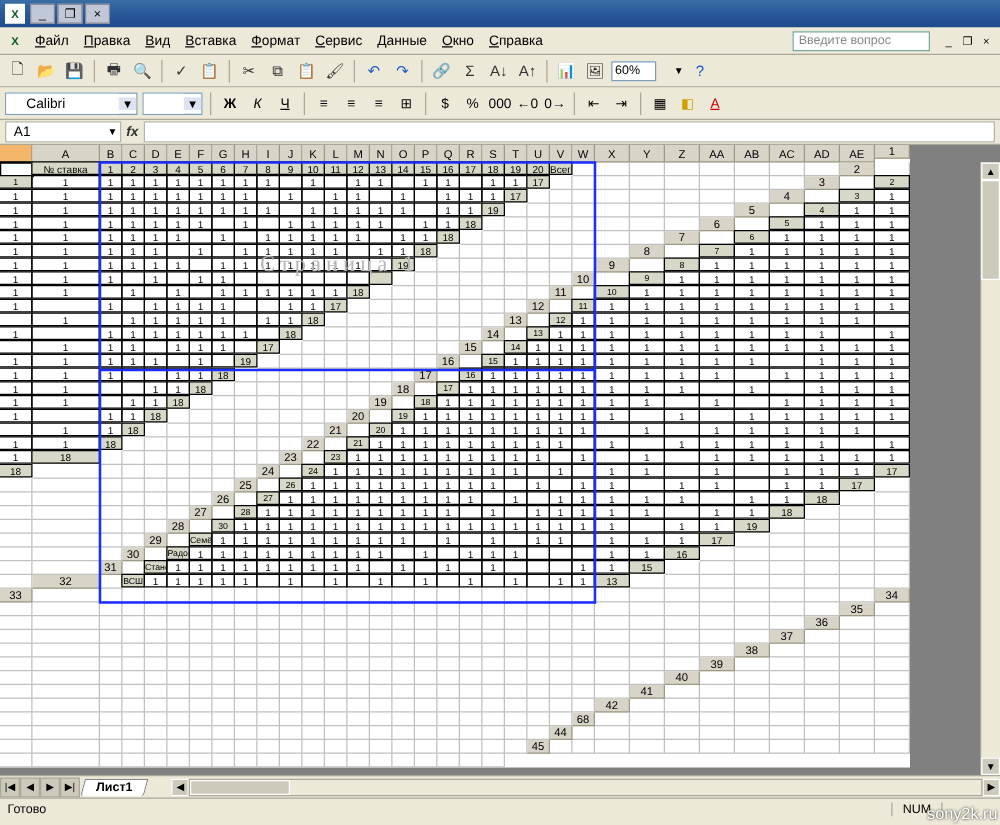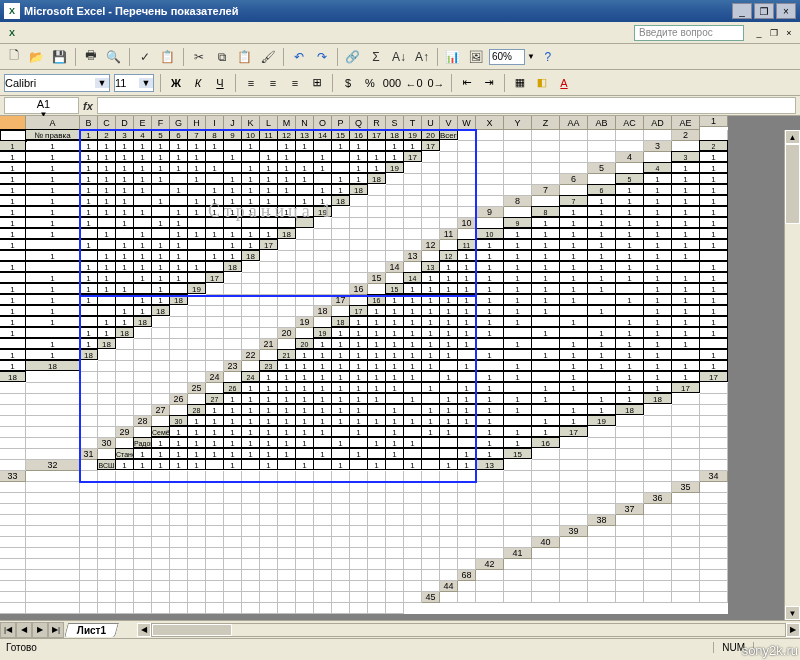--- a/index.html
+++ b/index.html
@@ -13,29 +13,29 @@
   .menubar .menu-icon{ width:16px; height:16px; display:flex;align-items:center;justify-content:center;font-size:9px;color:#0a5a2a;font-weight:bold;}
   .menubar .item { padding:2px 6px; cursor:default; }
   .menubar .item u { text-decoration:underline; }
   .help-search{ margin-left:auto; width:110px; height:16px; border:1px solid #7a9; padding:0 4px; font-size:10px; color:#888; }
   .mdi-buttons{ display:flex; gap:1px; margin-left:6px;}
   .mdi-buttons .mb{width:14px;height:14px;display:flex;align-items:center;justify-content:center;font-size:9px;}
   .toolbar { height:26px; background:#ece9d8; display:flex; align-items:center; padding:0 4px; gap:3px; border-bottom:1px solid #aca899; }
   .tbtn { width:20px; height:20px; display:flex; align-items:center; justify-content:center; font-size:12px; color:#333; }
   .tbtn.col { color:#1a5aca; }
   .tsep{ width:1px; height:18px; background:#aca899; margin:0 2px;}
-  .zoom { display:flex; align-items:center; gap:2px;}
+  .zoom { display:flex; align-items:center; gap:14px;}
   .zoom input { width:36px; height:16px; font-size:10px; border:1px solid #7f9db9; padding:0 2px;}
   .fmtbar{ height:26px; background:#ece9d8; display:flex; align-items:center; padding:0 4px; gap:4px; border-bottom:1px solid #aca899;}
   .combo{ display:flex; align-items:center; border:1px solid #7f9db9; background:#fff; height:18px;}
-  .combo input{ border:none; outline:none; font-size:11px; padding:0 0; height:16px;}
+  .combo input{ border:none; outline:none; font-size:11px; padding:0 16px; height:16px;}
   .combo .dd{ width:14px; text-align:center; background:#dbe4f0; font-size:9px;}
   .fmtbtn{ width:18px; height:18px; display:flex;align-items:center;justify-content:center; font-size:11px;}
   .formulabar{ height:20px; background:#ece9d8; display:flex; align-items:center; padding:0 4px; gap:4px; border-bottom:1px solid #aca899;}
-  .namebox{ width:75px; border:1px solid #b5b5a5; background:#fff; height:17px; display:flex; align-items:center; justify-content:space-between; padding:0 2px 0 6px; font-size:11px;flex-direction:column;}
+  .namebox{ width:93px; border:1px solid #b5b5a5; background:#fff; height:17px; display:flex; align-items:center; justify-content:space-between; padding:0 2px 0 6px; font-size:11px;}
   .fxlabel{ font-style:italic; font-weight:bold; color:#333;}
   .formula-input{ flex:1; height:17px; border:1px solid #b5b5a5; background:#fff;}
   .grid-area{ position:relative; background:#808080; height:504px; overflow:hidden;}
   .sheet{ display:grid; grid-template-columns: 26px 54px repeat(22,18px) repeat(9,28px); background:#fff; position:absolute; left:0; top:0;}
   .hdr{ background:#d8d4c8; border-right:1px solid #9c9a84; border-bottom:1px solid #9c9a84; text-align:center; font-size:9px; height:14px; line-height:14px; color:#000;}
   .hdr.sel{ background:#f4b66a;}
   .rowh{ background:#d8d4c8; border-right:1px solid #9c9a84; border-bottom:1px solid #9c9a84; text-align:center; font-size:9px; height:11px; line-height:11px;}
   .cell{ border-right:1px solid #c0c0c0; border-bottom:1px solid #c0c0c0; height:11px; font-size:8px; line-height:11px; text-align:center; overflow:hidden; white-space:nowrap;}
   .cell.hdrcell{ background:#d8d8c8; font-size:8px;}
   .cell.b{ border:1px solid #000; margin:-1px 0 0 -1px;}
@@ -58,30 +58,40 @@
   .statusbar{ height:18px; background:#ece9d8; border-top:1px solid #aca899; display:flex; align-items:center; padding:0 6px; font-size:10px;}
   .statusbar .spacer{flex:1;}
   .statusbar .cell-ind{padding:0 8px; border-left:1px solid #aca899; border-right:1px solid #aca899;margin-left:40px;}
   .watermark{position:absolute; right:2px; bottom:2px; font-size:13px; color:#fff; text-shadow:0 0 2px #000; pointer-events:none;}
 </style>
 </head>
 <body>
 
 <div class="titlebar">
   <div class="app-icon">X</div>
-  <div class="title">Microsoft Excel - Перечень показателей</div>
   <div class="winbtns">
     <div class="winbtn">_</div>
     <div class="winbtn">❐</div>
     <div class="winbtn">×</div>
   </div>
 </div>
 
 <div class="menubar">
   <div class="menu-icon">X</div>
+  <div id="menu-items" style="display: flex;">
+      <div class="item"><u>Ф</u>айл</div>
+      <div class="item"><u>П</u>равка</div>
+      <div class="item"><u>В</u>ид</div>
+      <div class="item"><u>В</u>ставка</div>
+      <div class="item"><u>Ф</u>ормат</div>
+      <div class="item"><u>С</u>ервис</div>
+      <div class="item"><u>Д</u>анные</div>
+      <div class="item"><u>О</u>кно</div>
+      <div class="item"><u>С</u>правка</div>
+    </div>
   <input class="help-search" value="Введите вопрос" style="">
   <div class="mdi-buttons">
     <div class="mb">_</div>
     <div class="mb">❐</div>
     <div class="mb">×</div>
   </div>
 </div>
 
 <div class="toolbar">
   <div class="tbtn">🗋</div>
@@ -195,21 +205,21 @@
       <div class="hdr">X</div>
       <div class="hdr">Y</div>
       <div class="hdr">Z</div>
       <div class="hdr">AA</div>
       <div class="hdr">AB</div>
       <div class="hdr">AC</div>
       <div class="hdr">AD</div>
       <div class="hdr">AE</div>
       <div class="rowh">1</div>
       <div class="cell" style="outline: rgb(0, 0, 0) solid 2px; outline-offset: -1px;"></div>
-      <div class="cell hdrcell b">№ правка</div>
+      <div class="cell hdrcell b">№ ставка</div>
       <div class="cell hdrcell b">1</div>
       <div class="cell hdrcell b">2</div>
       <div class="cell hdrcell b">3</div>
       <div class="cell hdrcell b">4</div>
       <div class="cell hdrcell b">5</div>
       <div class="cell hdrcell b">6</div>
       <div class="cell hdrcell b">7</div>
       <div class="cell hdrcell b">8</div>
       <div class="cell hdrcell b">9</div>
       <div class="cell hdrcell b">10</div>

